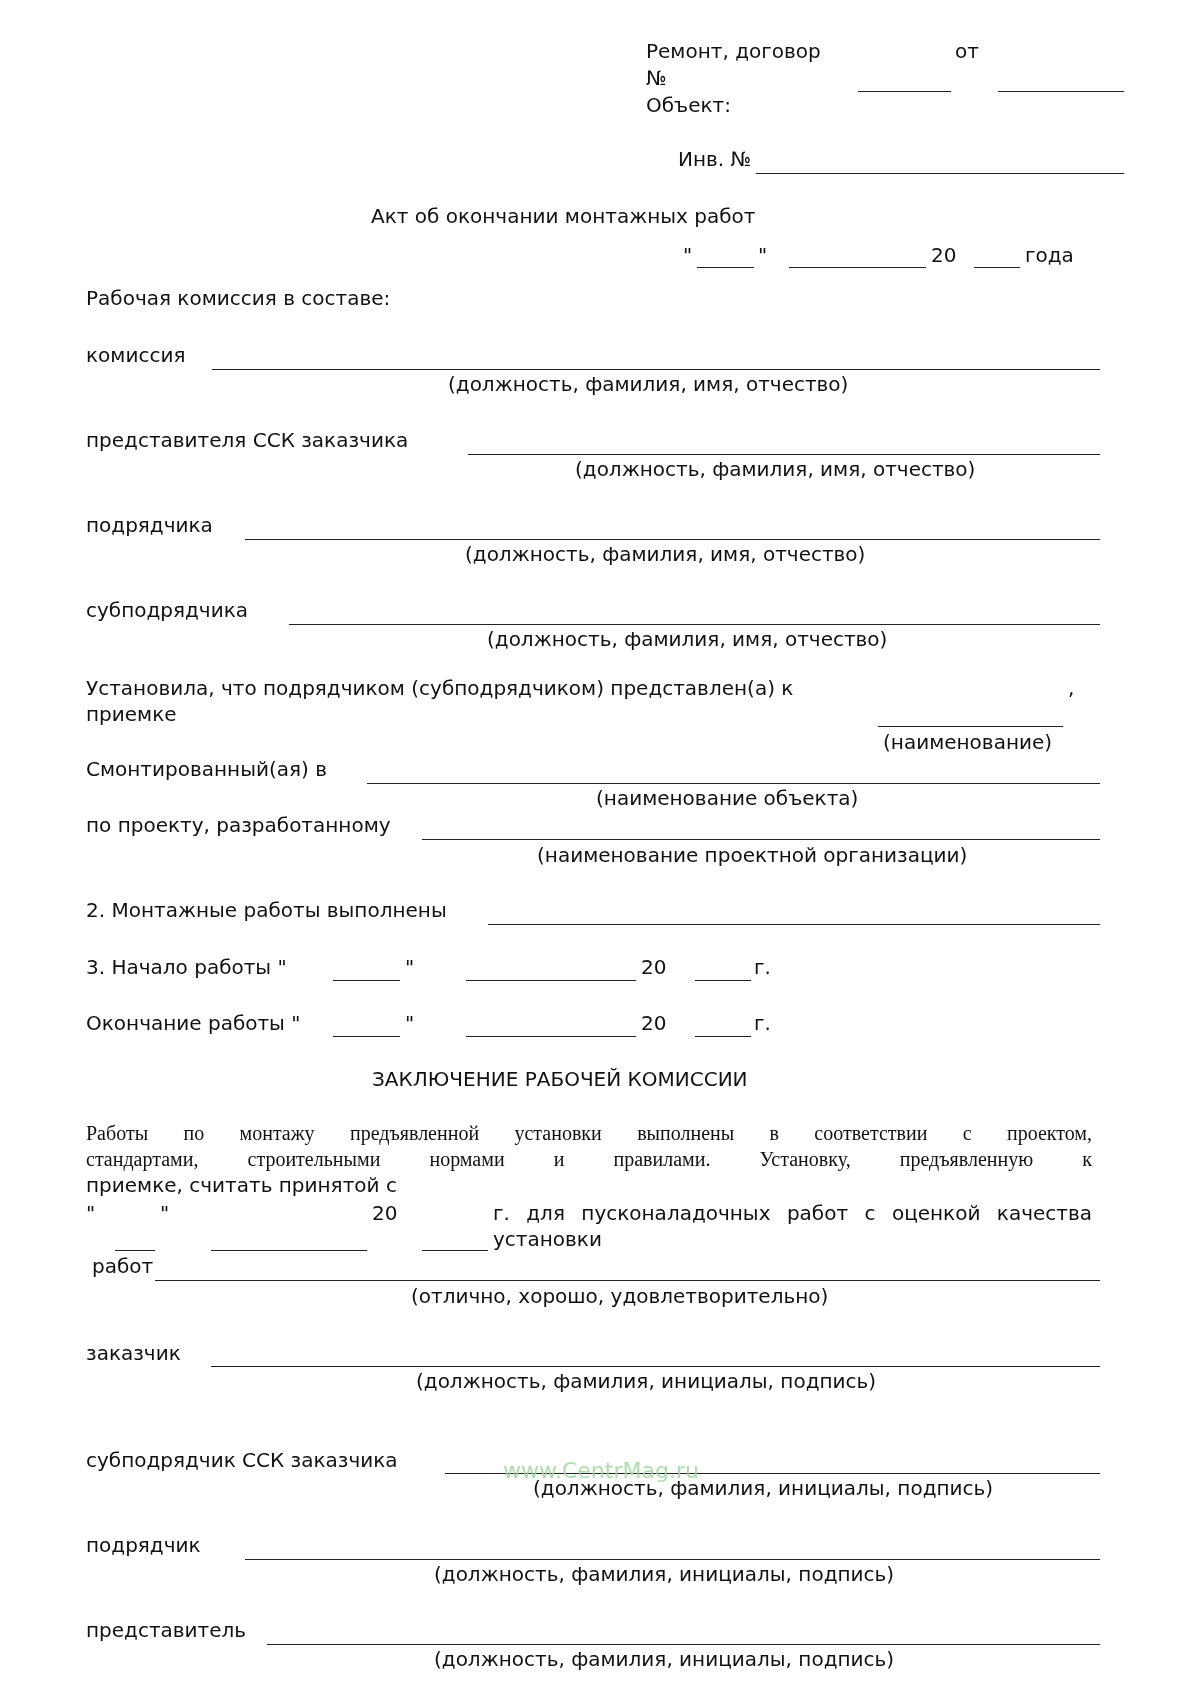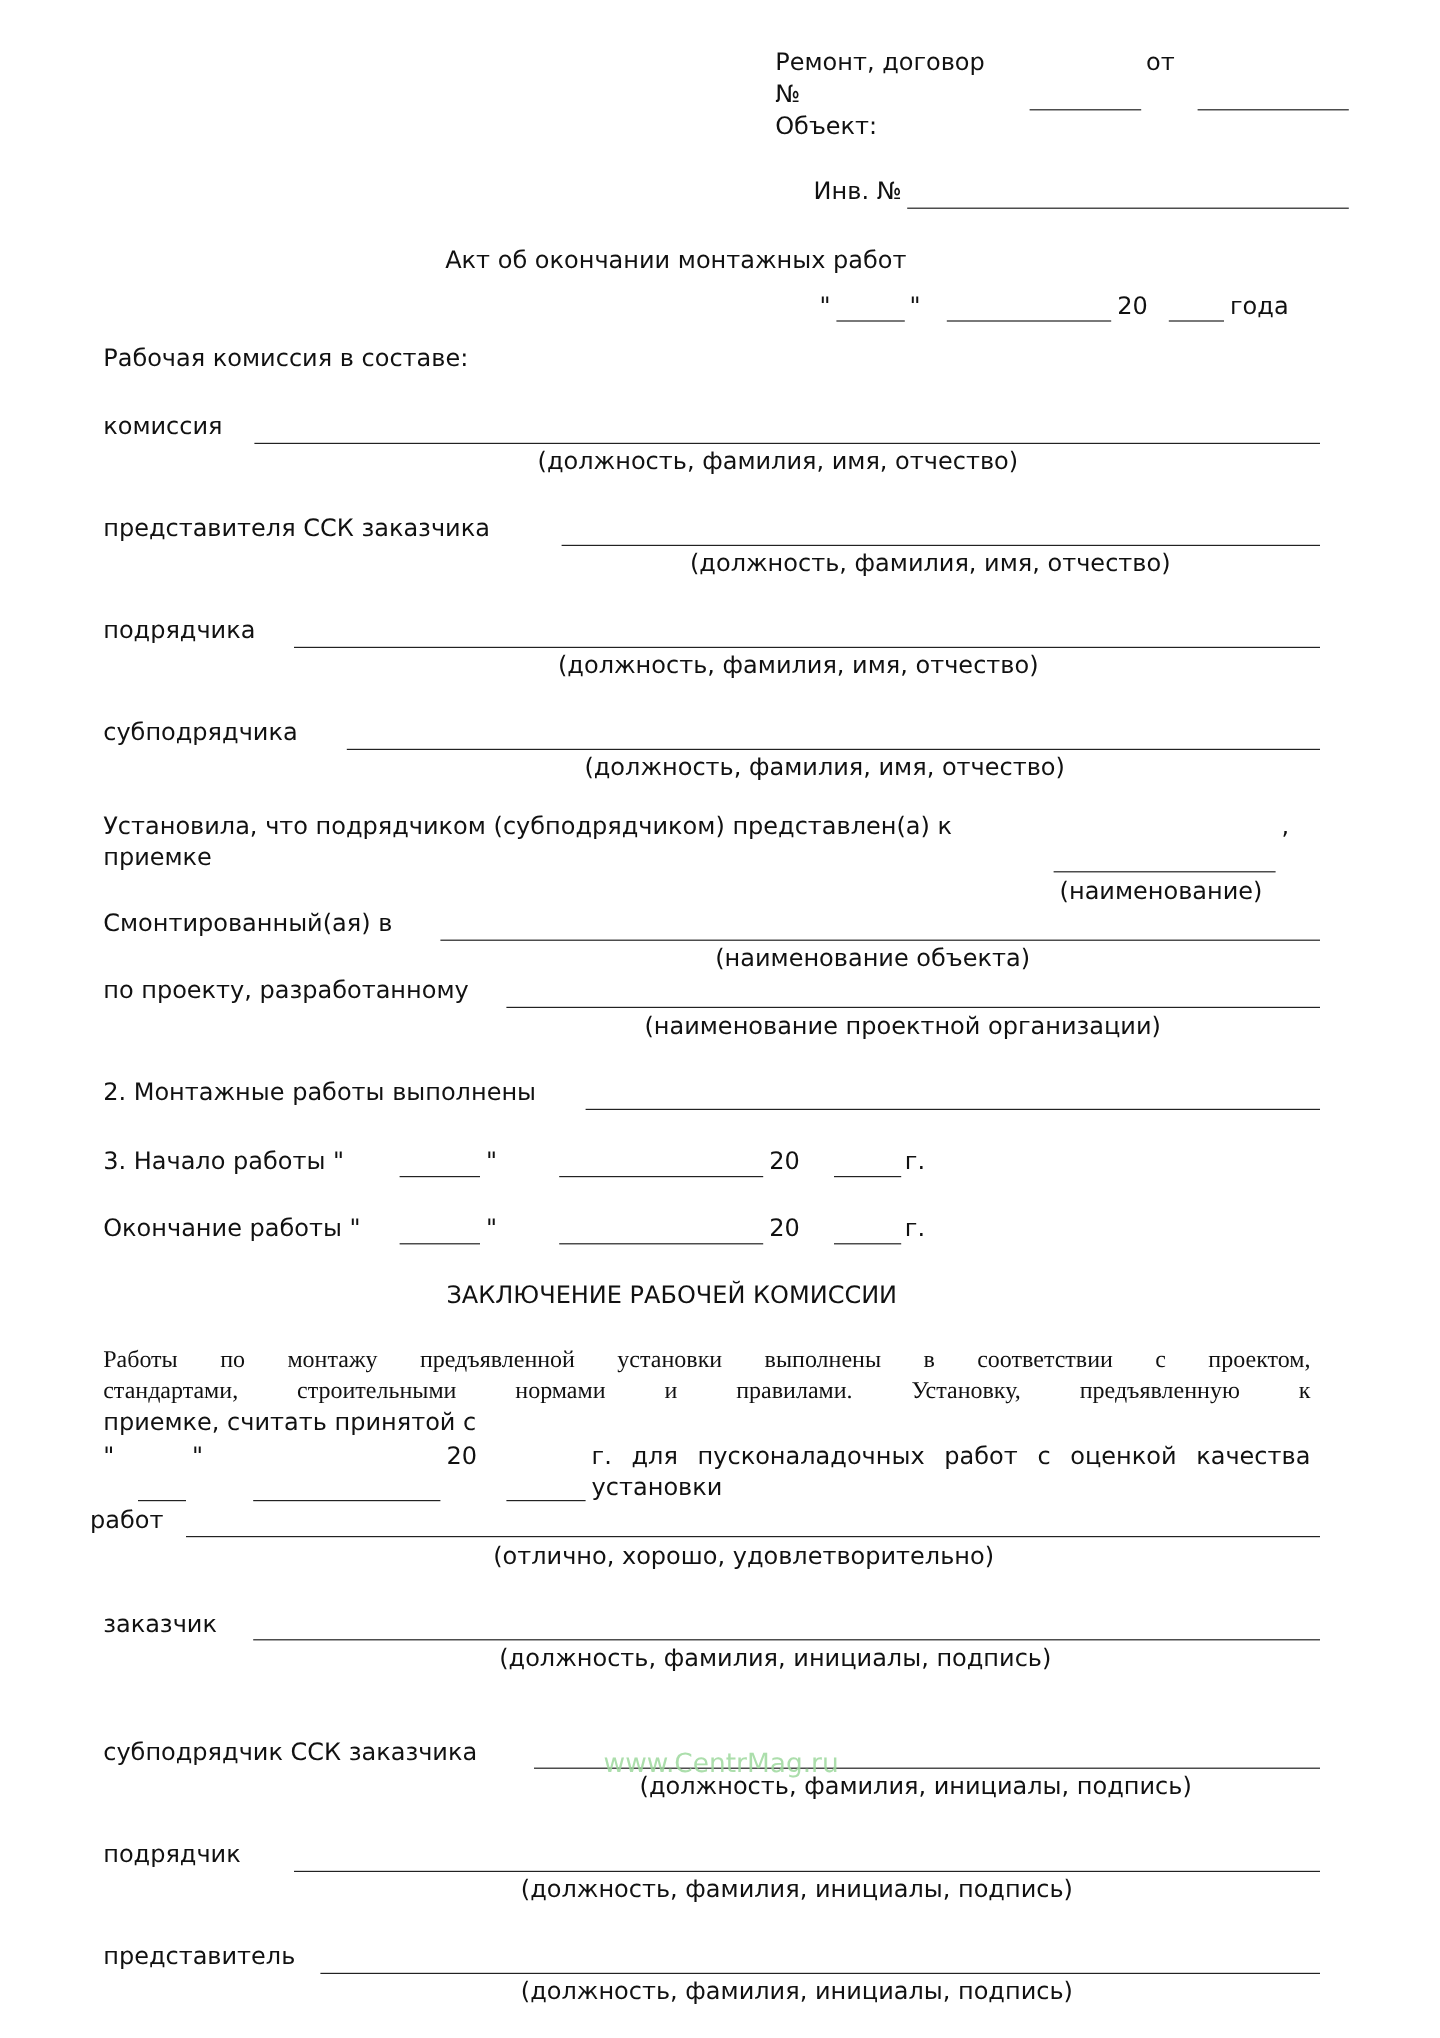--- a/index.html
+++ b/index.html
@@ -93,21 +93,21 @@
 
 <div class="t" style="left:86px;top:1201px;">"</div>
 <div class="t" style="left:160px;top:1201px;">"</div>
 <div class="t" style="left:372px;top:1201px;">20</div>
 <div class="t" style="left:493px;top:1201px;width:599px;text-align:justify;text-align-last:justify;">г. для пусконаладочных работ с оценкой качества</div>
 <div class="t" style="left:493px;top:1227px;">установки</div>
 <div class="ln" style="left:115px;top:1250px;width:40px;"></div>
 <div class="ln" style="left:211px;top:1250px;width:156px;"></div>
 <div class="ln" style="left:422px;top:1250px;width:66px;"></div>
 
-<div class="t" style="left:75px;top:1254px;">работ</div>
+<div class="t" style="left:92px;top:1254px;">работ</div>
 <div class="ln" style="left:155px;top:1280px;width:945px;"></div>
 <div class="cap" style="left:411px;top:1284px;text-align:center;">(отлично, хорошо, удовлетворительно)</div>
 
 <div class="t" style="left:86px;top:1341px;">заказчик</div>
 <div class="ln" style="left:211px;top:1366px;width:889px;"></div>
 <div class="cap" style="left:416px;top:1369px;">(должность, фамилия, инициалы, подпись)</div>
 
 <div class="t" style="left:86px;top:1448px;">субподрядчик ССК заказчика</div>
 <div class="ln" style="left:445px;top:1473px;width:655px;"></div>
 <div class="wm" style="left:503px;top:1458px;">www.CentrMag.ru</div>

